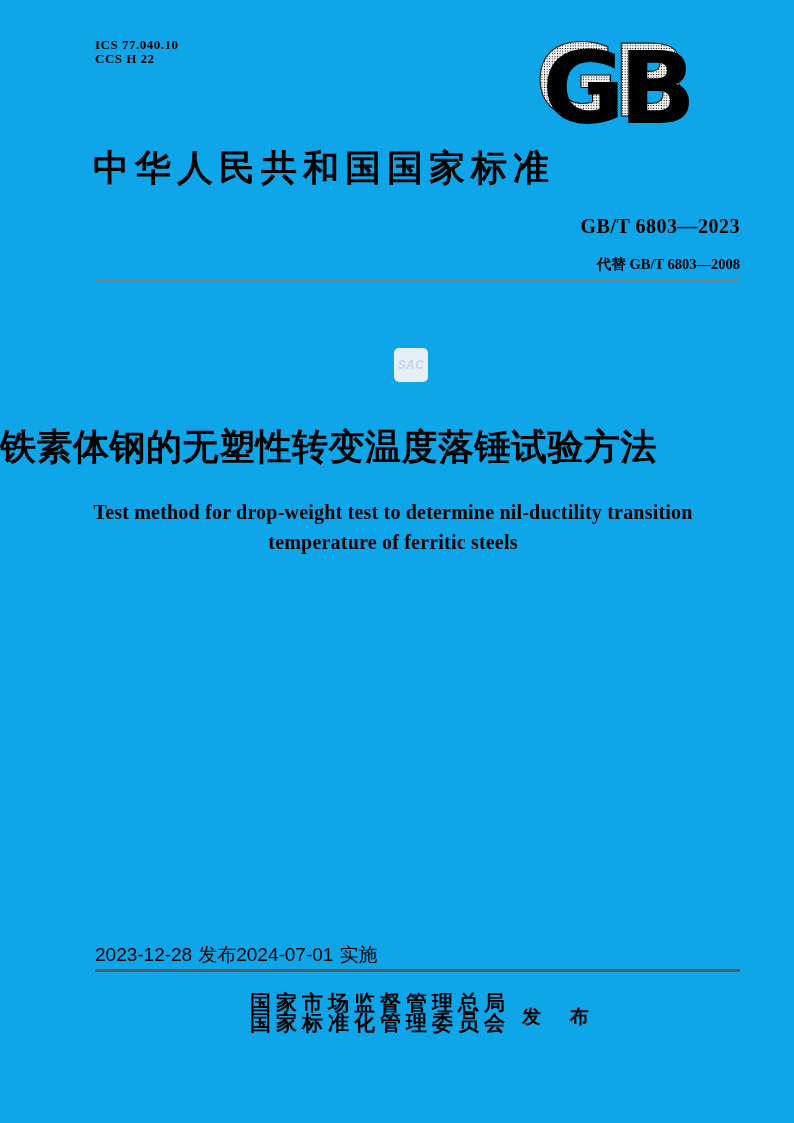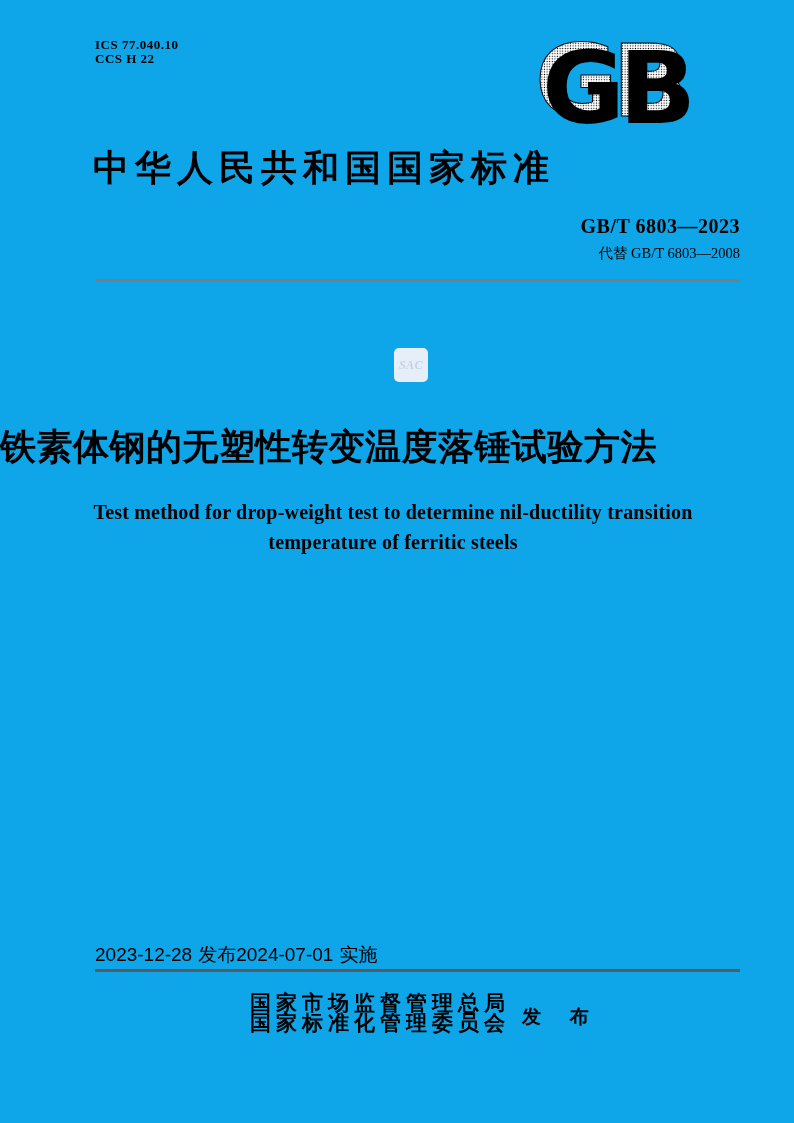--- a/index.html
+++ b/index.html
@@ -28,32 +28,32 @@
     font-weight:bold;font-size:36px;line-height:44px;
     letter-spacing:6px;white-space:nowrap;
     font-family:"Liberation Serif","DejaVu Serif",serif;
   }
   
   .std-num-block{
     position:absolute;right:54px;top:214px;text-align:right;
     font-family:"Liberation Serif","DejaVu Serif",serif;
   }
   .std-number{font-weight:bold;font-size:20px;line-height:24px;letter-spacing:0.5px;}
-  .std-replaces{font-weight:normal;font-size:14.5px;line-height:20px;margin-top:5px;}
+  .std-replaces{font-weight:bold;font-size:14.5px;line-height:20px;margin-top:16px;}
   
   .rule-top{position:absolute;left:95px;right:54px;top:279px;height:2.5px;background:#7d7d7d;}
   .rule-bottom{position:absolute;left:95px;right:54px;top:969px;height:2.5px;background:#5a5a5a;}
   
   .watermark{
     position:absolute;left:394px;top:348px;width:34px;height:34px;
     background:#e6eef7;border-radius:5px;
     display:flex;align-items:center;justify-content:center;
   }
   .watermark span{
-    font-family:Liberation Serif, serif;
+    font-family:Liberation Sans, sans-serif;
     font-style:italic;font-weight:bold;font-size:12px;
     color:#c2d3e8;letter-spacing:0.5px;
   }
   
   .title-zh{
     position:absolute;left:0;top:426px;width:656px;text-align:center;
     font-family:"Liberation Sans","DejaVu Sans",sans-serif;
     font-weight:bold;font-size:36px;line-height:42px;letter-spacing:0.5px;
     white-space:nowrap;
   }

